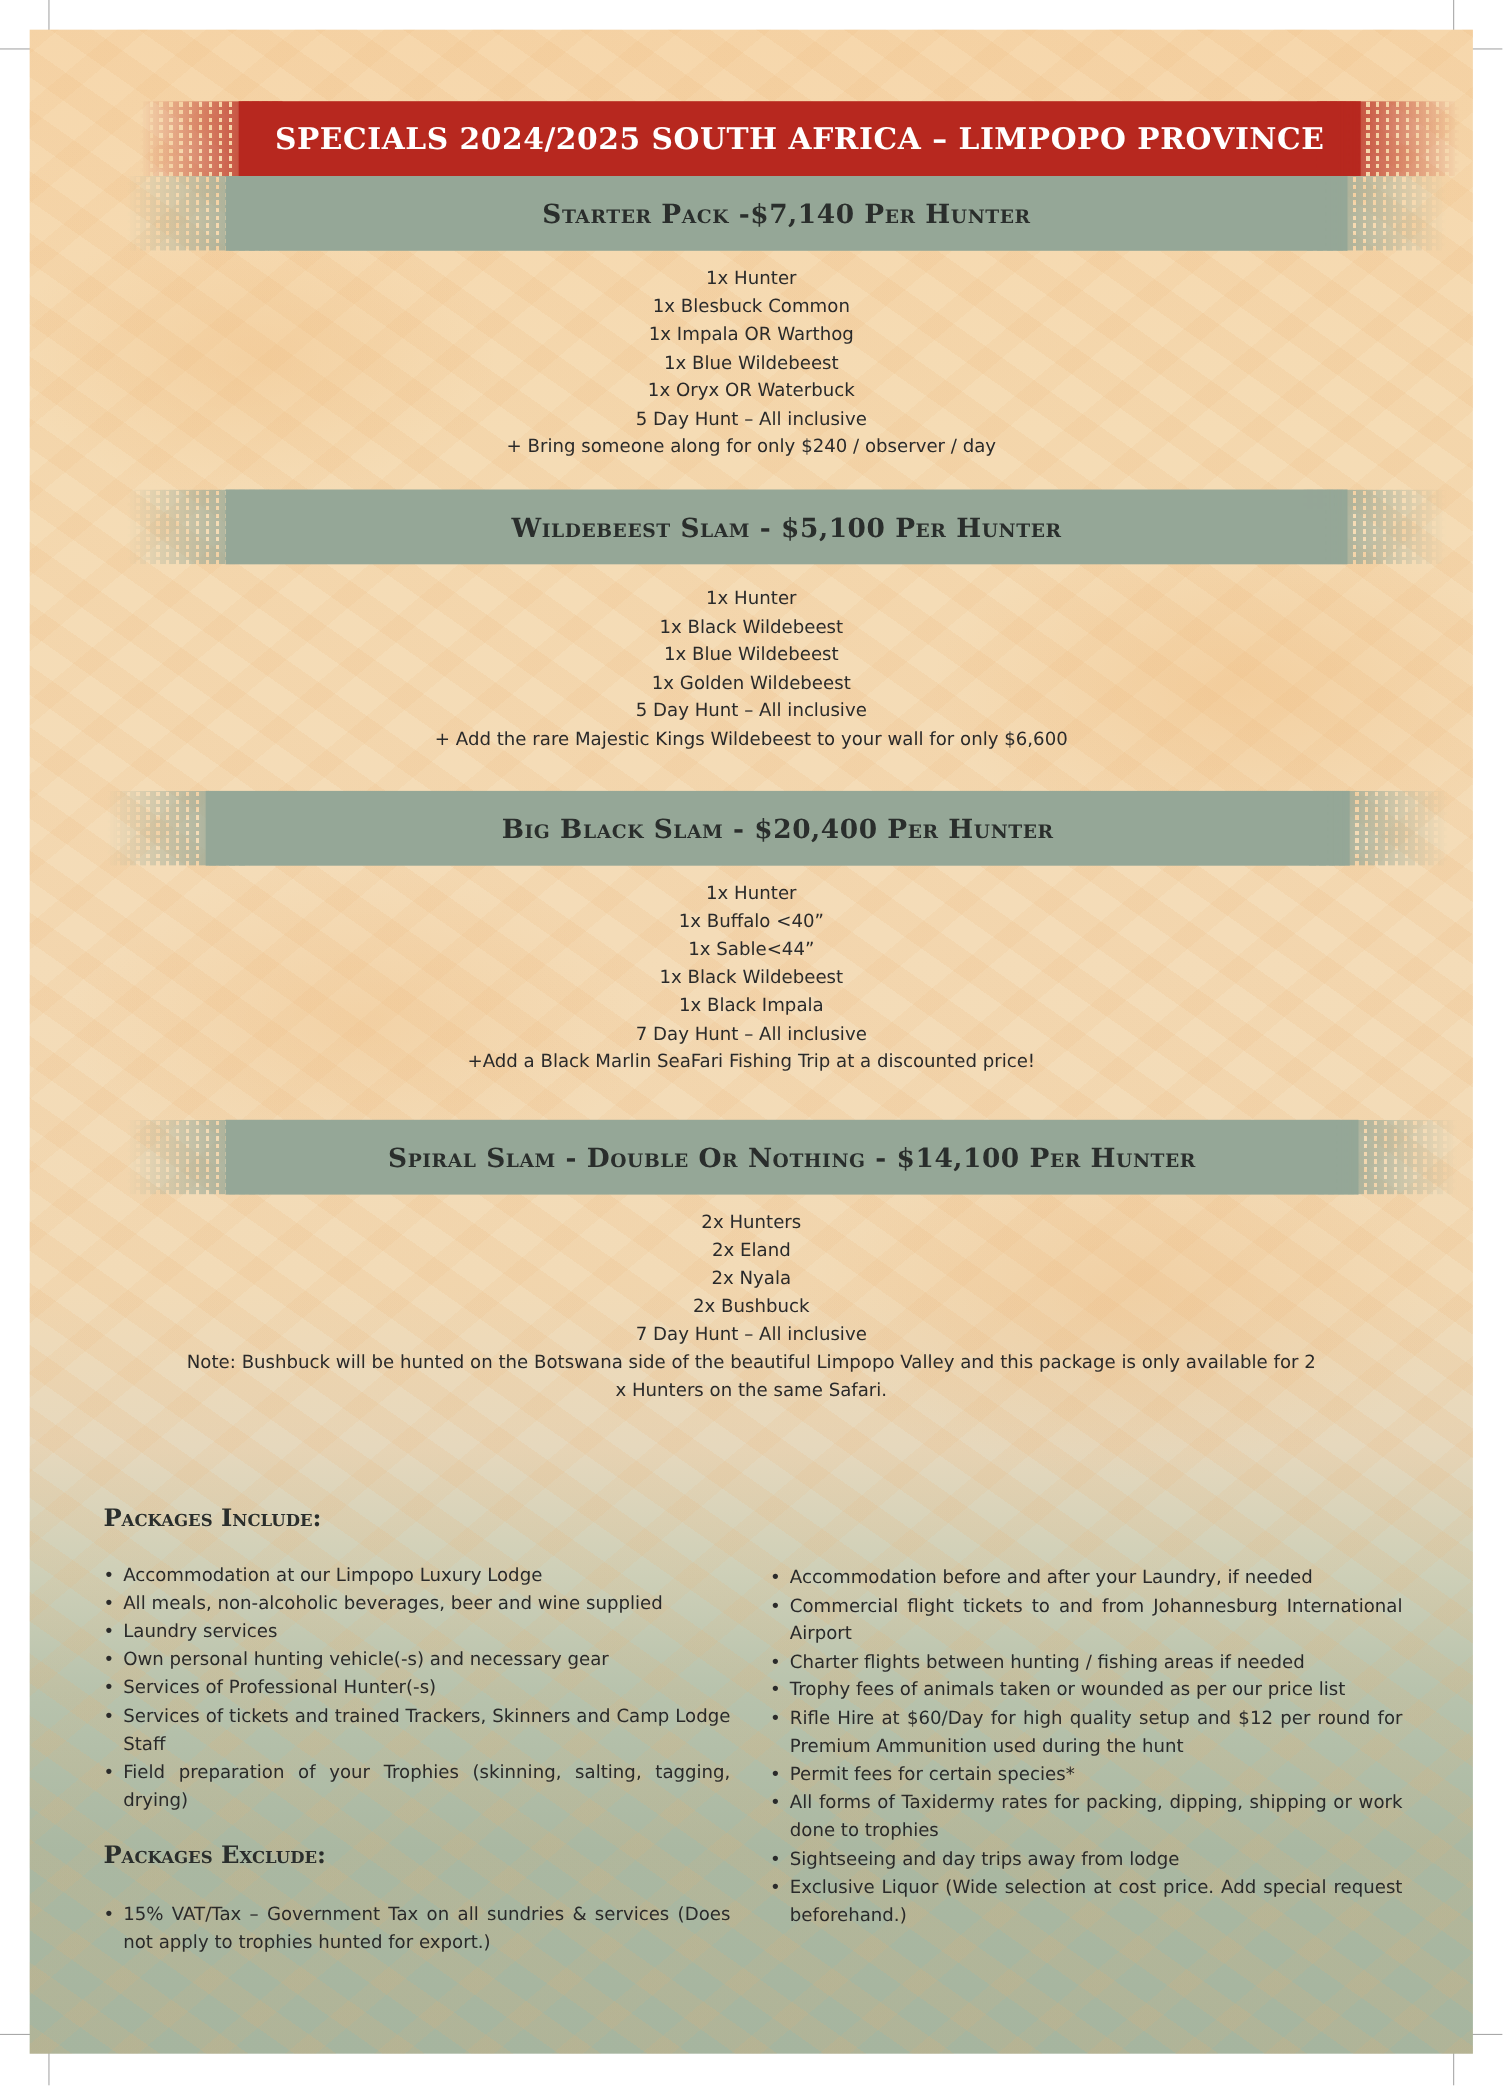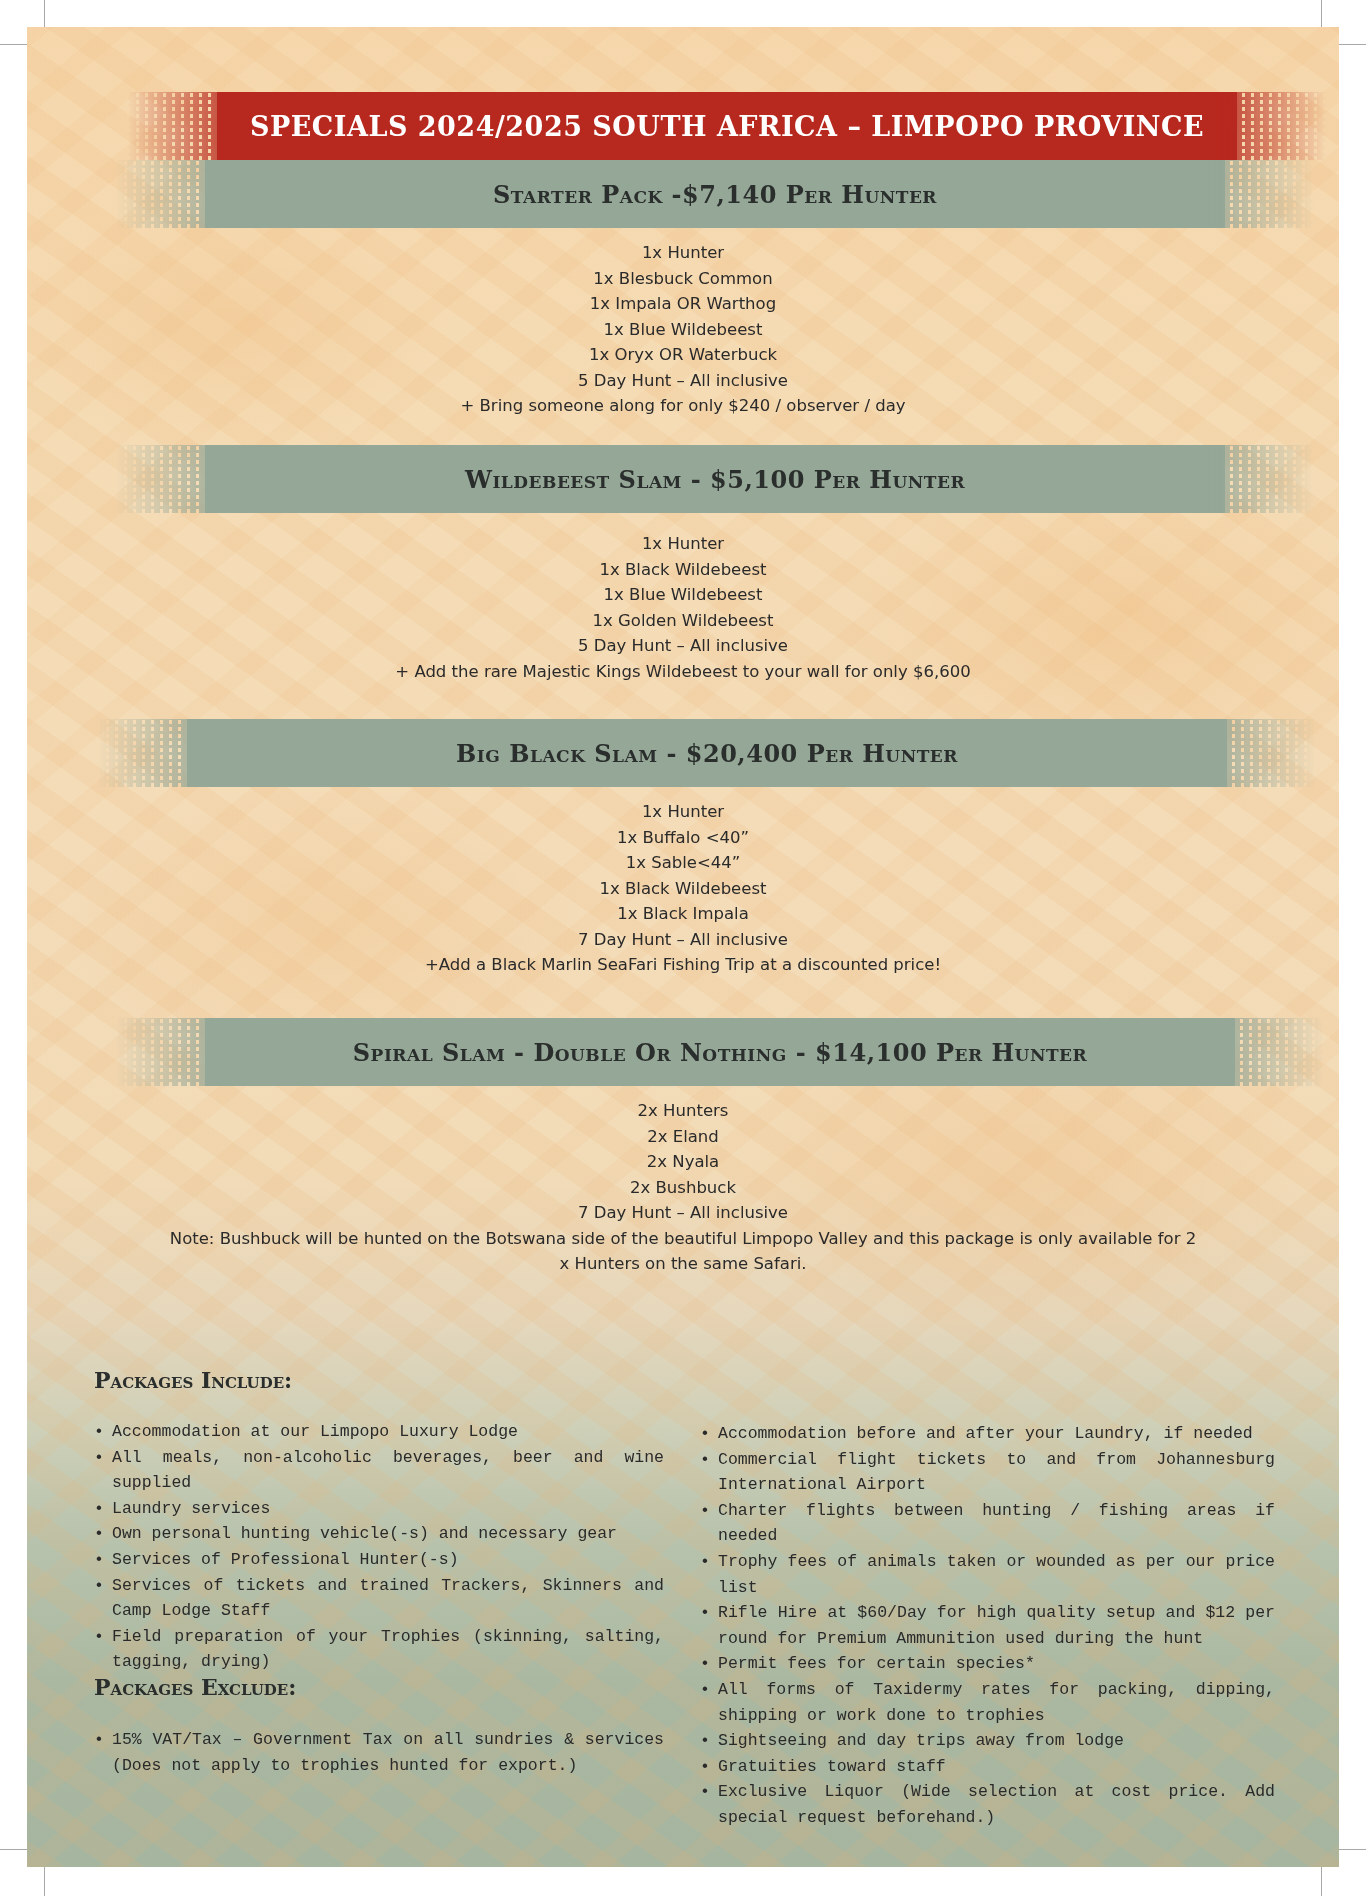--- a/index.html
+++ b/index.html
@@ -65,21 +65,20 @@
   .items .note { padding: 0 140px; }
 
   
   .sec-title {
     position: absolute; font-family: "DejaVu Serif", serif; font-weight: bold; font-variant: small-caps;
     font-size: 22px; color: #2a2e2c;
   }
   .bullets {
     position: absolute; list-style: none; font-size: 16.5px; line-height: 25.6px; color: #2a2a2a;
     text-align: justify;
-    font-family: Liberation Mono, monospace;
   }
   .bullets li { position: relative; padding-left: 18px; }
   .bullets li::before { content: "\2022"; position: absolute; left: 0; top: 0; }
 </style>
 </head>
 <body>
 
 <div class="crop v" style="left:44px;top:0;"></div>
 <div class="crop h" style="left:0;top:44px;"></div>
 <div class="crop v" style="left:1321px;top:0;"></div>
@@ -177,17 +176,16 @@
   </ul>
   <ul class="bullets" style="left:673px;top:1394px;width:575px;">
     <li>Accommodation before and after your Laundry, if needed</li>
     <li>Commercial flight tickets to and from Johannesburg International Airport</li>
     <li>Charter flights between hunting / fishing areas if needed</li>
     <li>Trophy fees of animals taken or wounded as per our price list</li>
     <li>Rifle Hire at $60/Day for high quality setup and $12 per round for Premium Ammunition used during the hunt</li>
     <li>Permit fees for certain species*</li>
     <li>All forms of Taxidermy rates for packing, dipping, shipping or work done to trophies</li>
     <li>Sightseeing and day trips away from lodge</li>
-    <li>Gratuities toward staff</li>
     <li>Exclusive Liquor  (Wide selection at cost price. Add special request beforehand.)</li>
   </ul>
 
 </div>
 
 </body></html>

